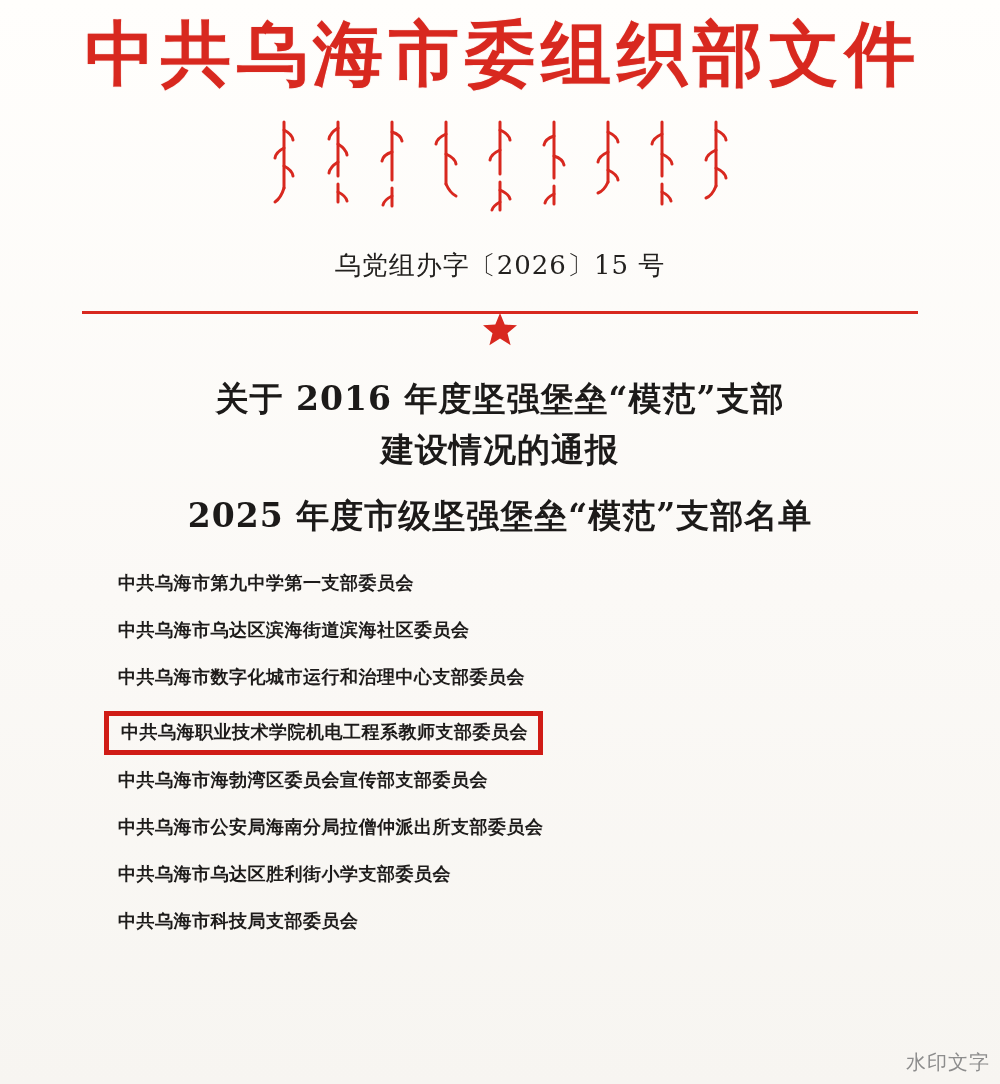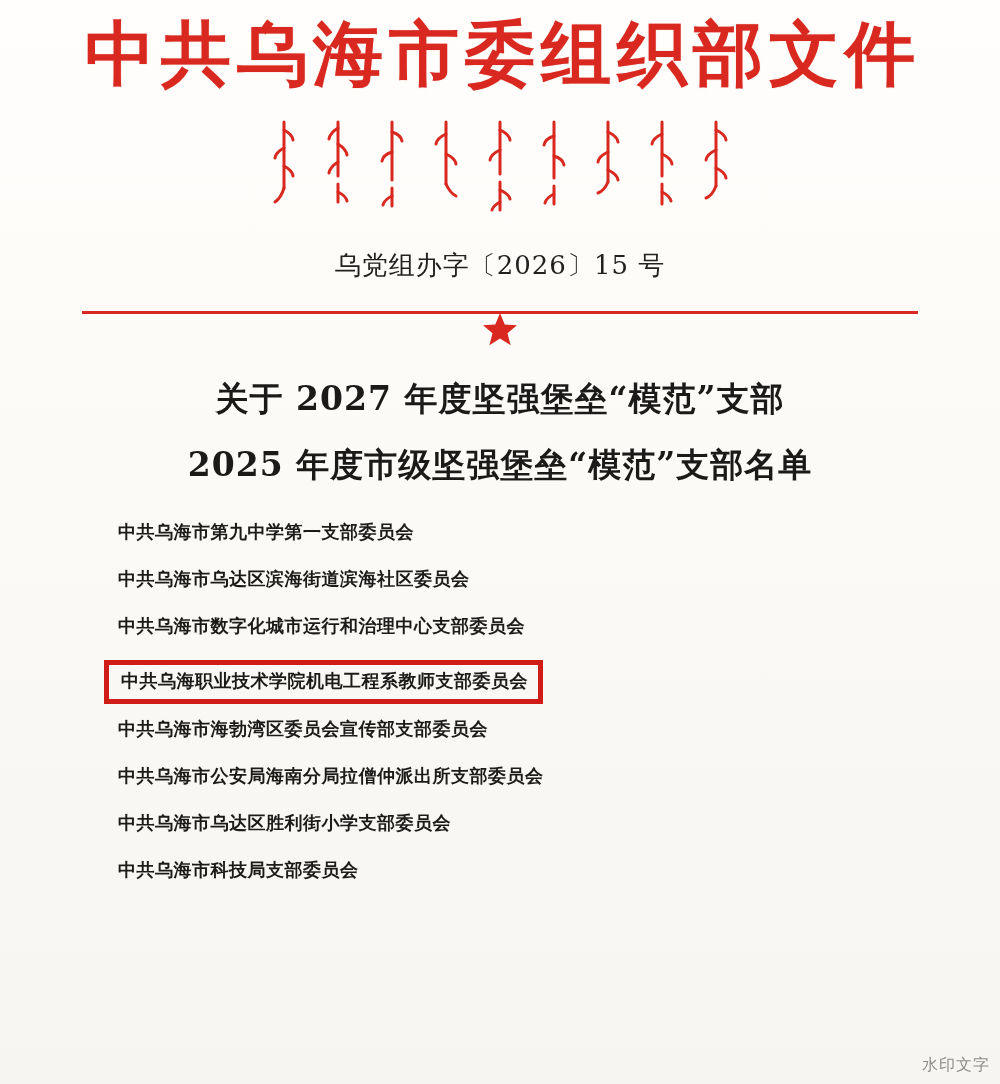--- a/index.html
+++ b/index.html
@@ -141,21 +141,21 @@
     margin-bottom: 16px;
     margin-top: -4px;
   }
 
   
   .watermark {
     position: absolute;
     right: 10px;
     bottom: 8px;
     font-family: Liberation Serif, serif;
-    font-size: 16px;
+    font-size: 20px;
     color: #8d8d8d;
     letter-spacing: 1px;
   }
 </style>
 </head>
 <body>
 
 <div class="page">
 
   <div class="masthead">
@@ -270,21 +270,22 @@
   <div class="red-rule-wrap">
     <div class="red-rule"></div>
     <div class="red-star">
       <svg width="40" height="40" viewBox="0 0 40 40" aria-hidden="true">
         <polygon fill="#d8281f" points="20,4 24.7,15.6 37,16.3 27.5,24.2 30.6,36.2 20,29.4 9.4,36.2 12.5,24.2 3,16.3 15.3,15.6"></polygon>
       </svg>
     </div>
   </div>
 
   <div class="doc-title">
-    <div>关于 2027 年度坚强堡垒“模范”支部</div>
+    <div>关于 2016 年度坚强堡垒“模范”支部</div>
+    <div>建设情况的通报</div>
   </div>
 
   <div class="list-title">2025 年度市级坚强堡垒“模范”支部名单</div>
 
   <ul class="branch-list">
     <li class="branch-item">中共乌海市第九中学第一支部委员会</li>
     <li class="branch-item">中共乌海市乌达区滨海街道滨海社区委员会</li>
     <li class="branch-item">中共乌海市数字化城市运行和治理中心支部委员会</li>
     <li class="branch-item highlighted">中共乌海职业技术学院机电工程系教师支部委员会</li>
     <li class="branch-item">中共乌海市海勃湾区委员会宣传部支部委员会</li>

